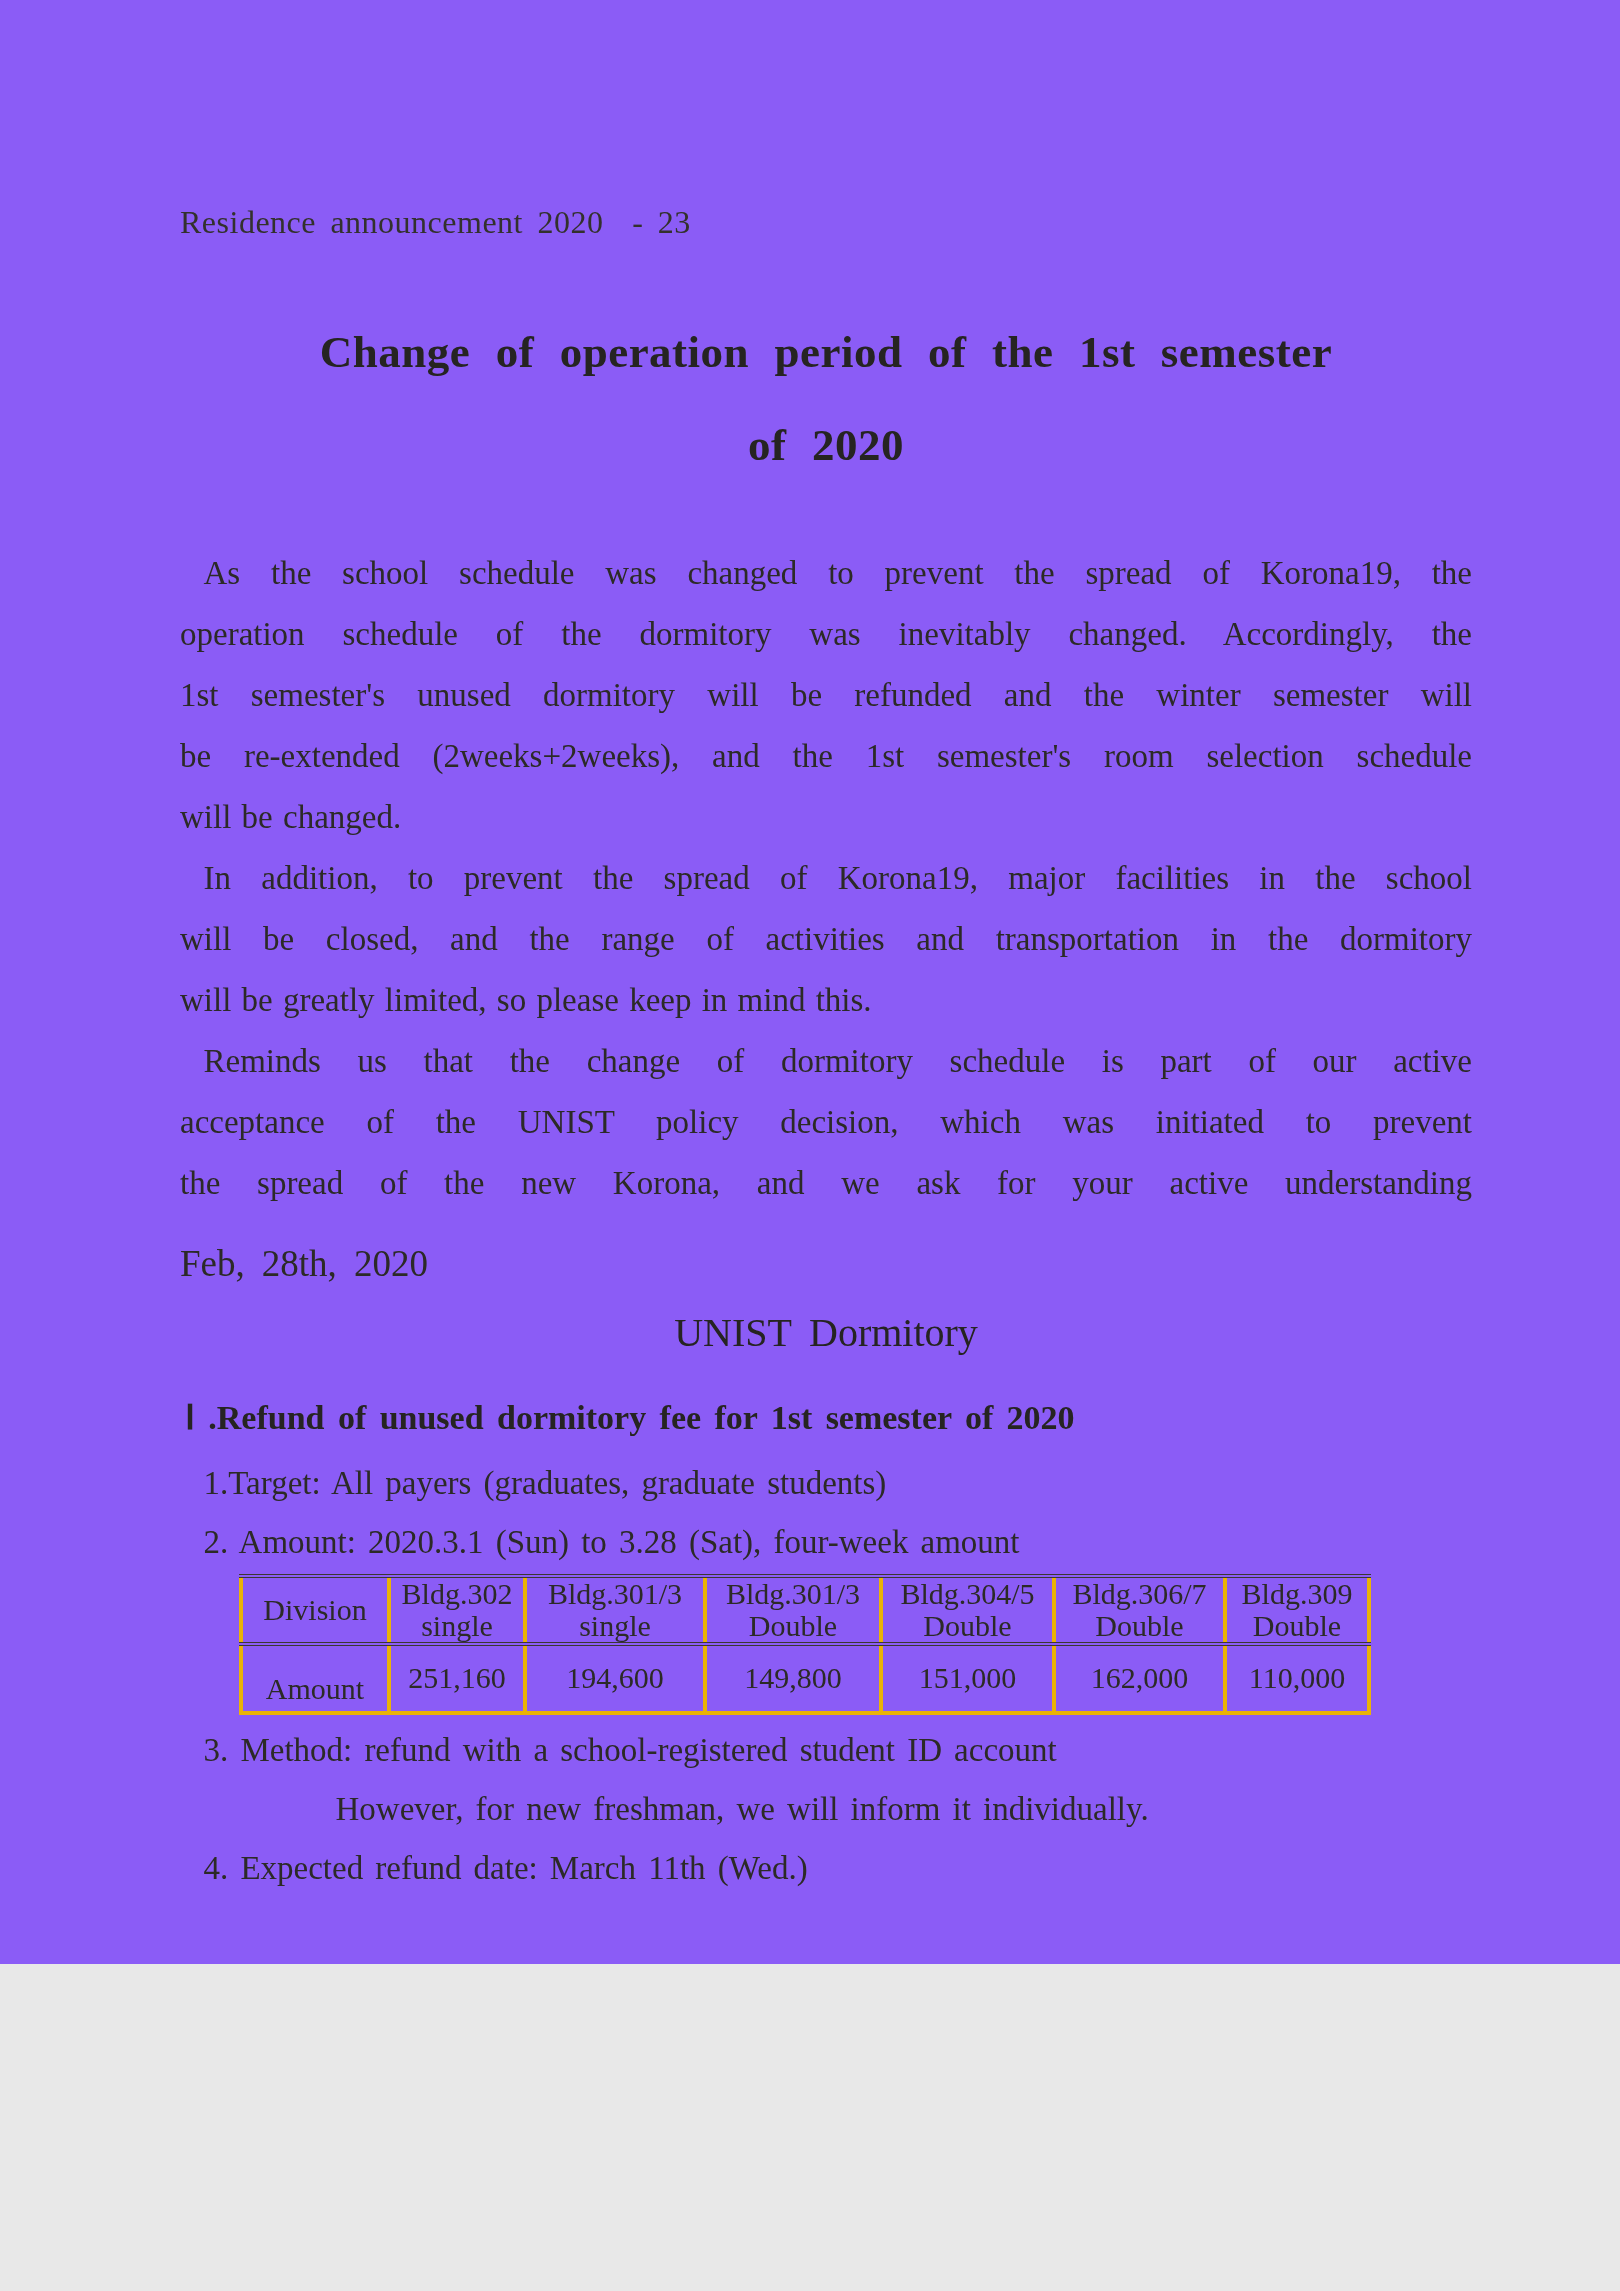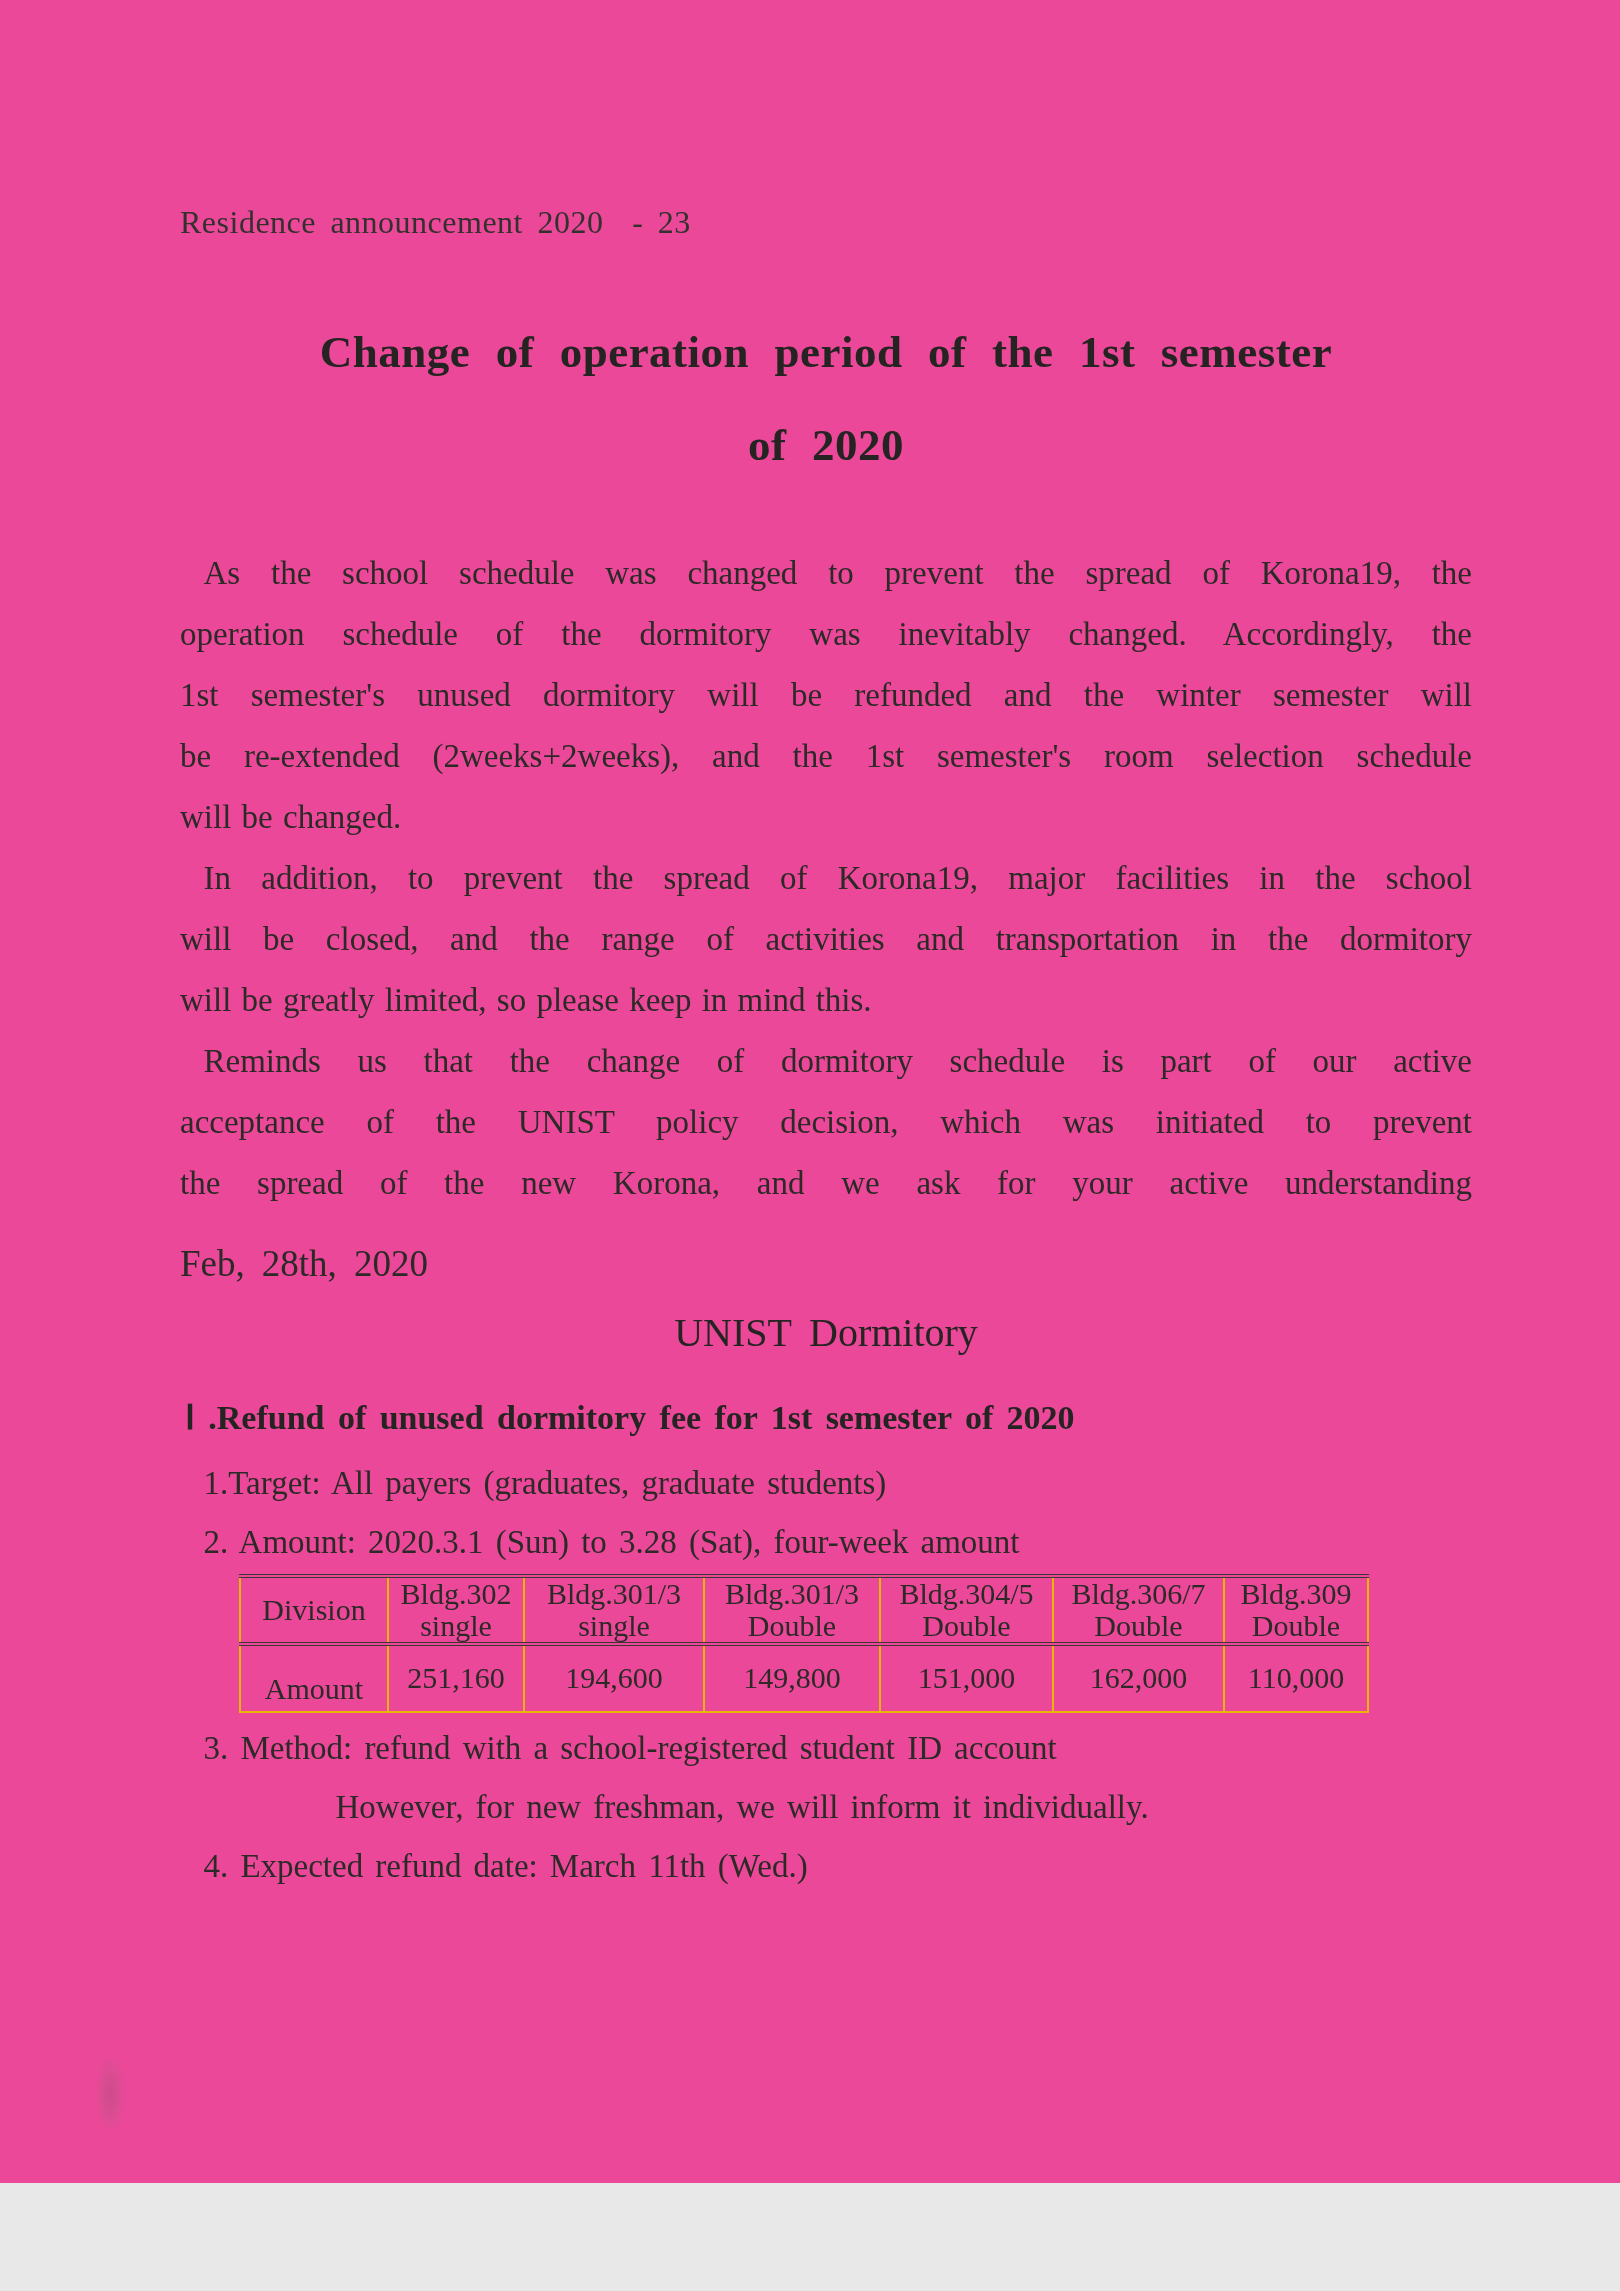--- a/index.html
+++ b/index.html
@@ -1,20 +1,20 @@
 <!DOCTYPE html>
 <html><head>
 <meta charset="utf-8">
 <style>
   html,body{margin:0;padding:0;}
   body{background:#e8e8e8;}
   .page{
     position:relative;
-    width:1620px;height:2183px;
-    background:#ec4899;
+    width:1620px;height:1964px;
+    background:#8b5cf6;
     font-family:"Liberation Serif", serif;
     color:#2c2a27;
     overflow:hidden;
   }
   .content{
     position:absolute;
     left:180px; top:0;
     width:1292px;
   }
   .doc-header{
@@ -83,21 +83,21 @@
   table.fee-table{
     border-collapse:collapse;
     table-layout:fixed;
     width:1128px;
     border:2px solid #3b3732;
     border-top:4.9px double #3b3732;
     font-size:30px;
     color:#2c2a27;
   }
   table.fee-table th, table.fee-table td{
-    border:2px solid #eab308;
+    border:4px solid #eab308;
     font-weight:normal;
     padding:0 3.9px;
   }
   table.fee-table thead th{
     height:63px;
     text-align:center;
     vertical-align:middle;
     line-height:32px;
     white-space:pre-line;
     border-bottom:4.9px double #3b3732;

